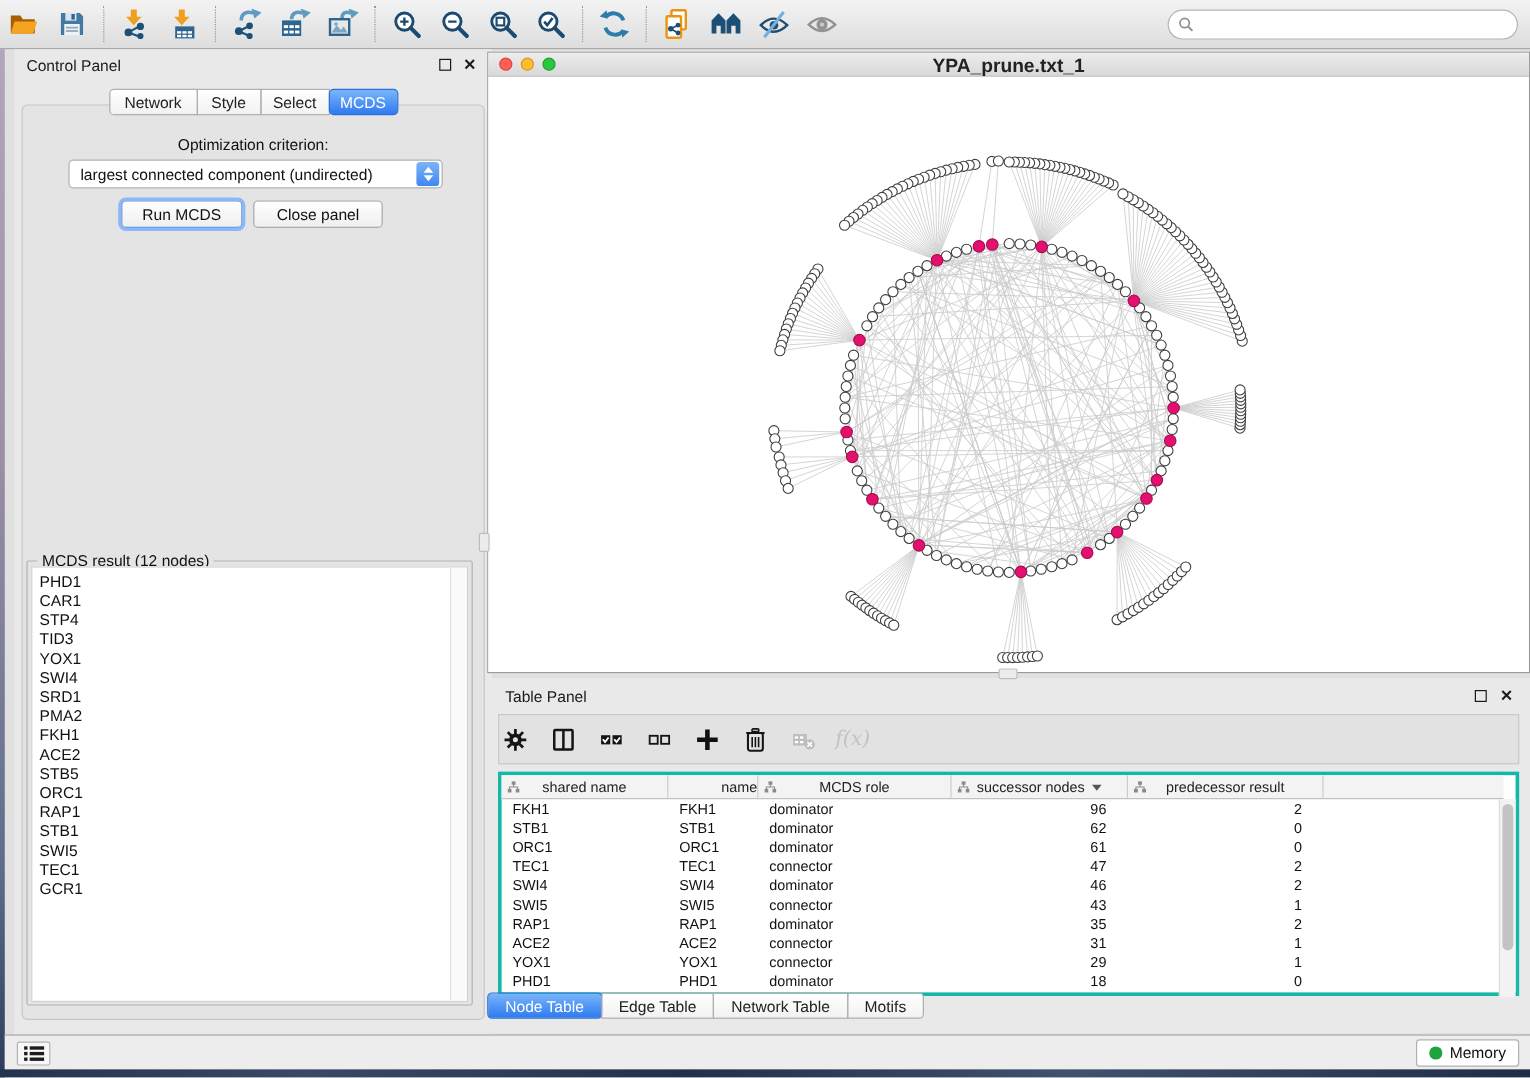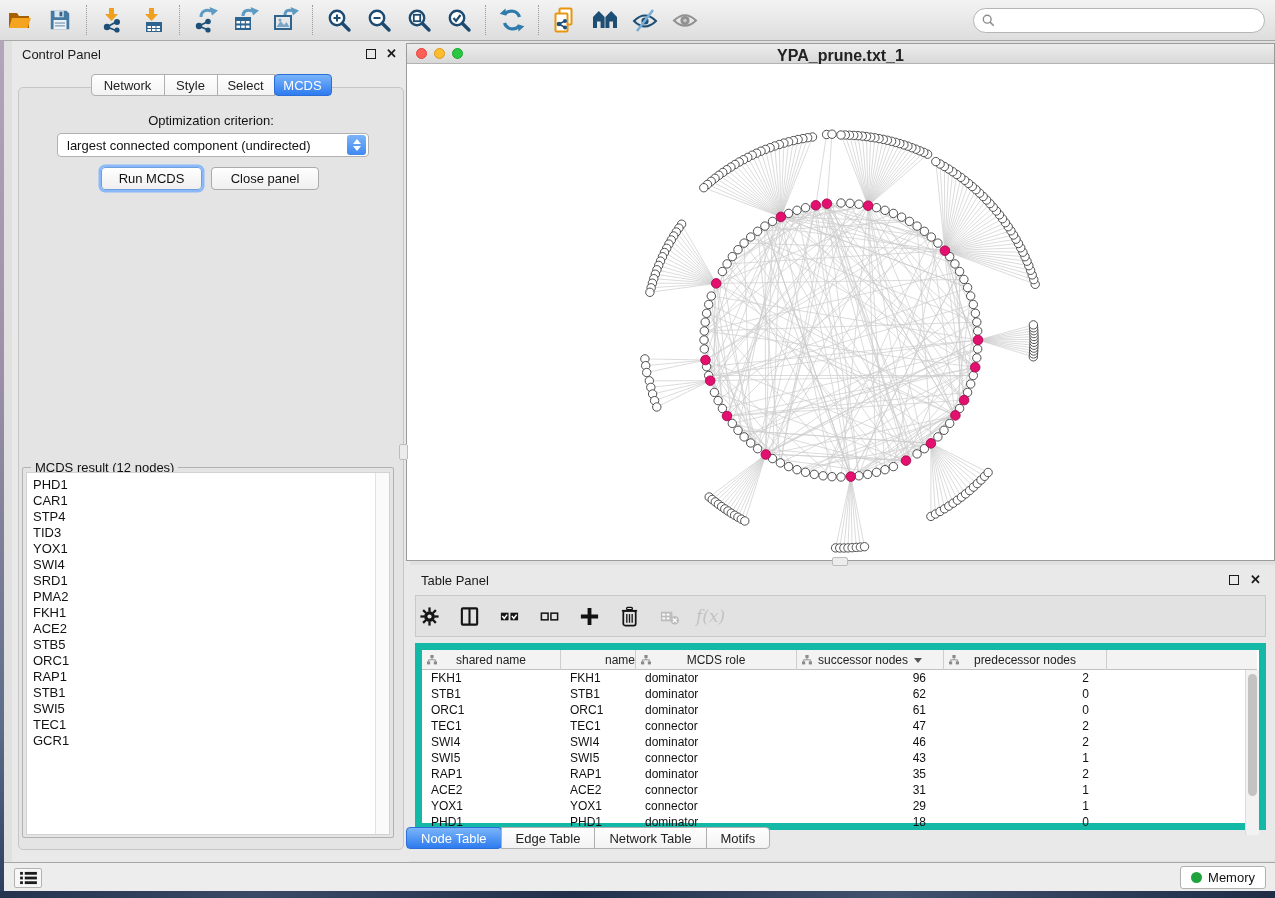--- a/index.html
+++ b/index.html
@@ -79,21 +79,21 @@
   .v-grip { position:absolute; left:399px; top:444px; width:9px; height:16px; background:#ececec; border:1px solid #bdbdbd; border-radius:2px; z-index:5; }
   .h-grip { position:absolute; left:832px; top:557px; width:16px; height:9px; background:#ececec; border:1px solid #bdbdbd; border-radius:2px; z-index:5; }
 
   
   .table-panel { position:absolute; left:406px; top:565px; width:869px; height:296px; background:#e9e9e9; }
   .tp-toolbar { position:absolute; left:9px; top:30px; width:851px; height:42px;
     background:#e2e2e2; border:1px solid #c9c9c9; display:flex; align-items:center; padding-left:0; gap:14px; }
   .tp-icon { width:26px; height:26px; display:flex; align-items:center; justify-content:center; }
   .fx-label { font-family:"DejaVu Serif", serif; font-style:italic; font-size:17px; color:#c2c2c2; }
 
-  .node-table { position:absolute; left:9px; top:78px; width:851px; height:187px; background:#fff; border:7px solid #14b8a6; }
+  .node-table { position:absolute; left:9px; top:78px; width:851px; height:187px; background:#fff; border:3px solid #14b8a6; }
   .nt-header { position:absolute; left:0; top:0; width:835px; height:20px; background:#f3f3f3;
     border-bottom:1px solid #c2c2c2; display:flex; }
   .th { position:relative; height:20px; border-right:1px solid #cdcdcd; display:flex; align-items:center; justify-content:center; font-size:12px; color:#222; }
   .th .sitemap { position:absolute; left:5px; top:5px; }
   .th .sort { width:0; height:0; border-left:4px solid transparent; border-right:4px solid transparent; border-top:5px solid #555; margin-left:6px; }
   .nt-body { position:absolute; left:0; top:20px; width:835px; height:165px; overflow:hidden; }
   .tr { display:flex; height:16px; }
   .td { font-size:12px; color:#111; line-height:16px; white-space:nowrap; overflow:hidden; }
   .td.left { padding-left:9px; }
   .td.num { text-align:right; padding-right:18px; }
@@ -1110,21 +1110,21 @@
           </div>
           <div class="th" style="width: 163px;">
             <svg class="sitemap" viewBox="0 0 10 10" width="10" height="10">
               <g fill="#8a8a8a">
                 <rect x="3.4" y="0" width="3.2" height="3"></rect>
                 <rect x="0" y="6.4" width="3.2" height="3"></rect>
                 <rect x="6.8" y="6.4" width="3.2" height="3"></rect>
               </g>
               <path d="M5 3v1.8M5 4.8H1.6v1.6M5 4.8h3.4v1.6" stroke="#8a8a8a" stroke-width="0.9" fill="none"></path>
             </svg>
-            <span>predecessor nodes</span>
+            <span>predecessor result</span>
           </div>
           <div class="th" style="flex: 1 1 0%; border-right: none;"></div>
         </div>
       <div class="nt-body">
           <div class="tr">
             <div class="td left" style="width: 139px;">FKH1</div>
             <div class="td left" style="width: 75px;">FKH1</div>
             <div class="td left" style="width: 161px;">dominator</div>
             <div class="td num" style="width: 147px;">96</div>
             <div class="td num" style="width: 163px;">2</div>

